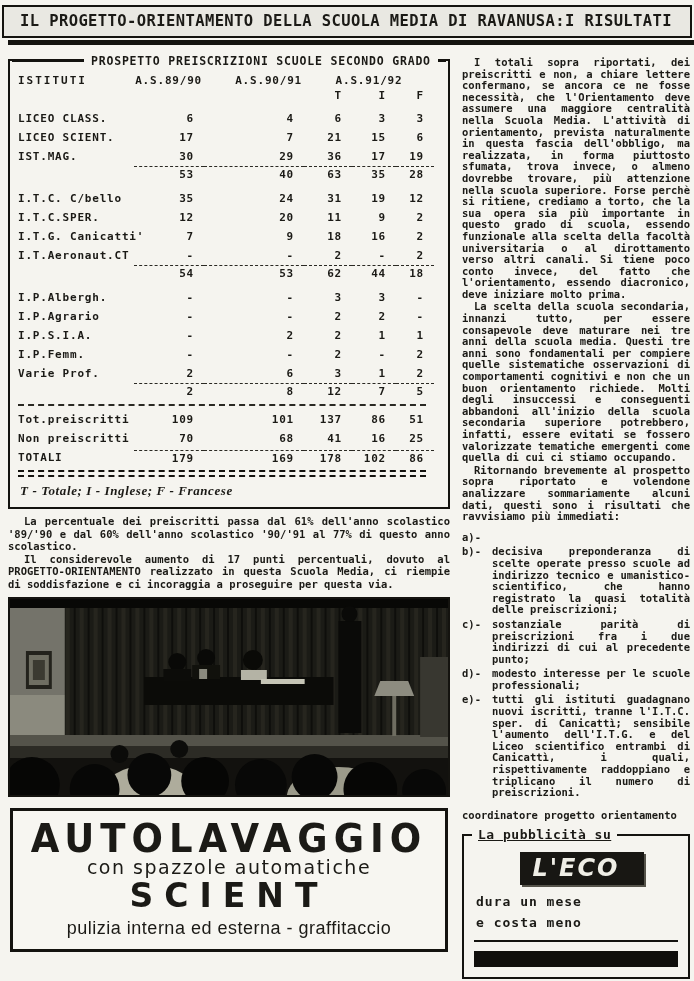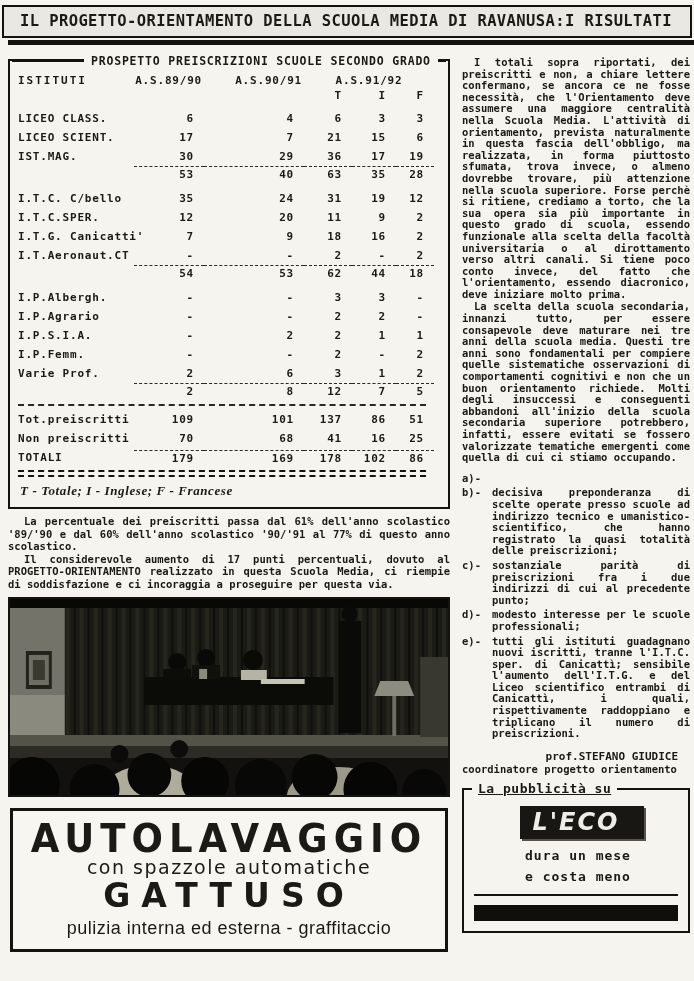--- a/index.html
+++ b/index.html
@@ -124,21 +124,21 @@
     background:#f5f4ef;padding:0 6px;
     font:700 13px/16px "DejaVu Sans Mono", monospace;letter-spacing:.5px;white-space:nowrap;text-decoration:underline;
   }
   .eco-logo{
     width:max-content;margin:2px auto 6px auto;transform:translateX(6px);
     background:#181713;color:#efeee6;
     font:italic 900 24px/26px "DejaVu Sans", sans-serif;letter-spacing:2px;
     padding:3px 24px 4px 12px;
     box-shadow:2px 2px 0 #55534a;
   }
-  .eco-line{font:700 13px/21px "DejaVu Sans Mono", monospace;letter-spacing:1px;padding-left:4px;text-align:center;}
+  .eco-line{font:700 13px/21px "DejaVu Sans Mono", monospace;letter-spacing:1px;padding-left:4px;}
   .eco-hr{border:none;border-top:2px solid #14130f;margin:7px 2px 9px 2px;}
   .eco-abbo{
     background:#100f0c;color:#f2f1e9;
     margin:0 2px 2px 2px;padding:7px 0 9px 0;
     text-align:center;
     font:700 20px/25px "DejaVu Sans", sans-serif;letter-spacing:3px;
     text-shadow:0 0 1px #fff;
   }
 </style>
 </head>
@@ -382,32 +382,33 @@
           <circle cx="362" cy="190" r="27" fill="#060605"></circle>
           <circle cx="416" cy="192" r="22" fill="#080807"></circle>
           <circle cx="110" cy="155" r="9" fill="#0b0b09"></circle>
           <circle cx="170" cy="150" r="9" fill="#0c0c0a"></circle>
         </svg>
       </div>
 
       <div class="ad-auto">
         <div class="auto-name">AUTOLAVAGGIO</div>
         <div class="auto-sub">con spazzole automatiche</div>
-        <div class="auto-brand">GATTUSO</div>
+        <div class="auto-brand">SCIENT</div>
         <div class="auto-services">pulizia interna ed esterna - graffitaccio</div>
 
       </div>
 
     </div>
 
     <div class="col-right">
 
       <div class="rtext">
           <p class="rpara">I totali sopra riportati, dei preiscritti e non, a chiare lettere confermano, se ancora ce ne fosse necessità, che l'Orientamento deve assumere una maggiore centralità nella Scuola Media. L'attività di orientamento, prevista naturalmente in questa fascia dell'obbligo, ma realizzata, in forma piuttosto sfumata, trova invece, o almeno dovrebbe trovare, più attenzione nella scuola superiore. Forse perchè si ritiene, crediamo a torto, che la sua opera sia più importante in questo grado di scuola, essendo funzionale alla scelta della facoltà universitaria o al dirottamento verso altri canali. Si tiene poco conto invece, del fatto che l'orientamento, essendo diacronico, deve iniziare molto prima.</p>
           <p class="rpara">La scelta della scuola secondaria, innanzi tutto, per essere consapevole deve maturare nei tre anni della scuola media. Questi tre anni sono fondamentali per compiere quelle sistematiche osservazioni di comportamenti cognitivi e non che un buon orientamento richiede. Molti degli insuccessi e conseguenti abbandoni all'inizio della scuola secondaria superiore potrebbero, infatti, essere evitati se fossero valorizzate tematiche emergenti come quella di cui ci stiamo occupando.</p>
+          <p class="rpara">Ritornando brevemente al prospetto sopra riportato e volendone analizzare sommariamente alcuni dati, questi sono i risultati che ravvisiamo più immediati:</p>
         </div>
 
       <div class="rlist">
           <div class="litem">
             <span class="llabel">a)-</span>
           </div>
           <div class="litem">
             <span class="llabel">b)-</span>
             <span class="ltext">decisiva preponderanza di scelte operate presso scuole ad indirizzo tecnico e umanistico- scientifico, che hanno registrato la quasi totalità delle preiscrizioni;</span>
           </div>
@@ -419,21 +420,20 @@
             <span class="llabel">d)-</span>
             <span class="ltext">modesto interesse per le scuole professionali;</span>
           </div>
           <div class="litem">
             <span class="llabel">e)-</span>
             <span class="ltext">tutti gli istituti guadagnano nuovi iscritti, tranne l'I.T.C. sper. di Canicattì; sensibile l'aumento dell'I.T.G. e del Liceo scientifico entrambi di Canicattì, i quali, rispettivamente raddoppiano e triplicano il numero di preiscrizioni.</span>
           </div>
         </div>
 
       <div class="sig">
-        <div class="sig1">prof.STEFANO GIUDICE</div>
         <div class="sig2">coordinatore progetto orientamento</div>
       </div>
 
       <div class="ad-eco">
         <span class="eco-label">La pubblicità su</span>
         <div class="eco-logo">L'ECO</div>
         <div class="eco-line">dura un mese</div>
         <div class="eco-line">e costa meno</div>
         <hr class="eco-hr">
         <div class="eco-abbo">

